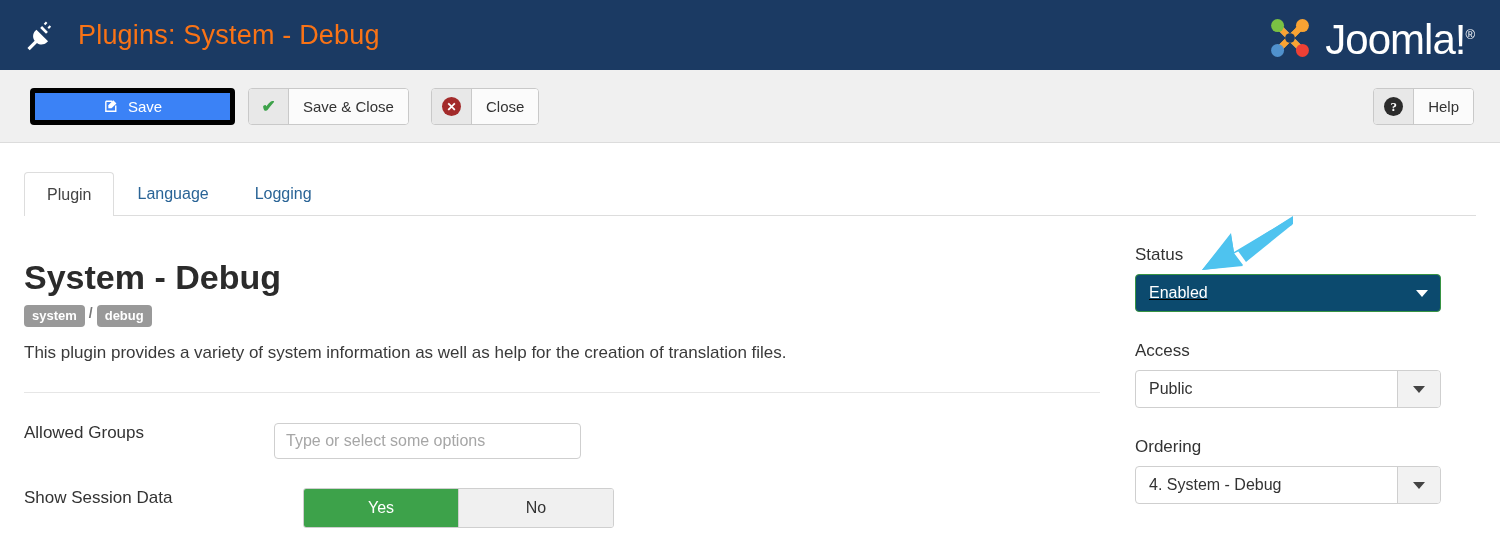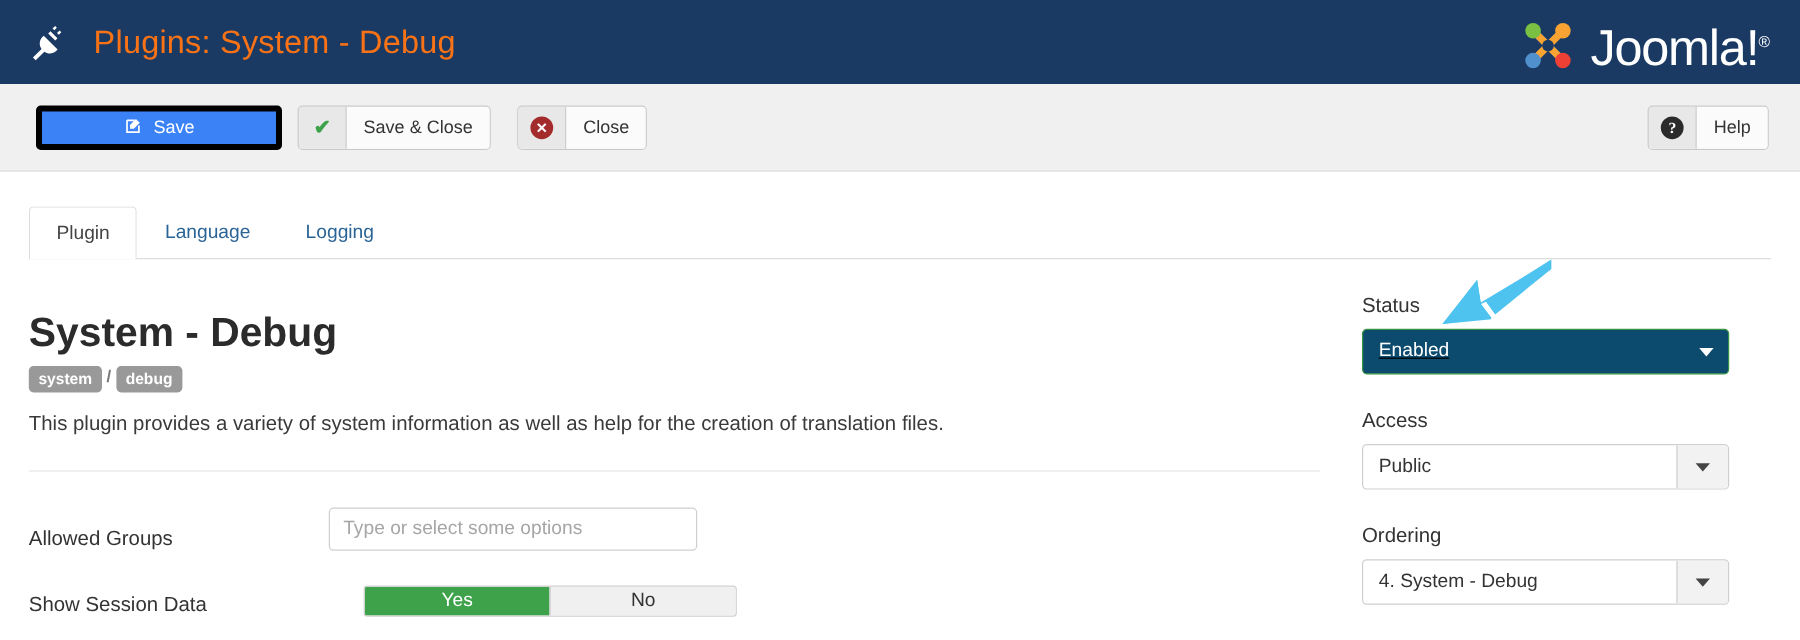--- a/index.html
+++ b/index.html
@@ -111,36 +111,36 @@
   .badge-sep { color: #777; font-size: 14px; font-weight: bold; }
   .descr {
     position: absolute; left: 24px; top: 343px;
     font-size: 17px; color: #3a3a3a;
   }
   .divider {
     position: absolute; left: 24px; top: 392px;
     width: 1076px; height: 1px; background: #e6e6e6;
   }
 
-  .field-row { position: absolute; left: 24px; display: flex; align-items: flex-end; }
+  .field-row { position: absolute; left: 24px; display: flex; align-items: flex-start; }
   #row-allowed-groups { top: 423px; }
   #row-show-session { top: 488px; gap: 29px; }
   .field-label {
     width: 250px; font-size: 17px; color: #333; line-height: 1.2;
   }
   .tag-input {
     width: 307px; height: 36px;
     border: 1px solid #cfcfcf; border-radius: 4px; background: #fff;
     font-size: 16px; color: #999; padding: 0 11px;
     font-family: "Liberation Sans", sans-serif;
   }
   .tag-input::placeholder { color: #a6a6a6; }
 
   .toggle {
-    display: flex; width: 311px; height: 26px;
+    display: flex; width: 311px; height: 40px;
     border-radius: 3px; overflow: hidden; border: 1px solid #cfcfcf;
   }
   .toggle .opt {
     flex: 1; display: flex; align-items: center; justify-content: center;
     font-size: 16px; cursor: pointer;
   }
   .toggle .opt.on { background: #3da24a; color: #fff; }
   .toggle .opt.off { background: #f0f0f0; color: #333; border-left: 1px solid #cfcfcf; }
 
   

